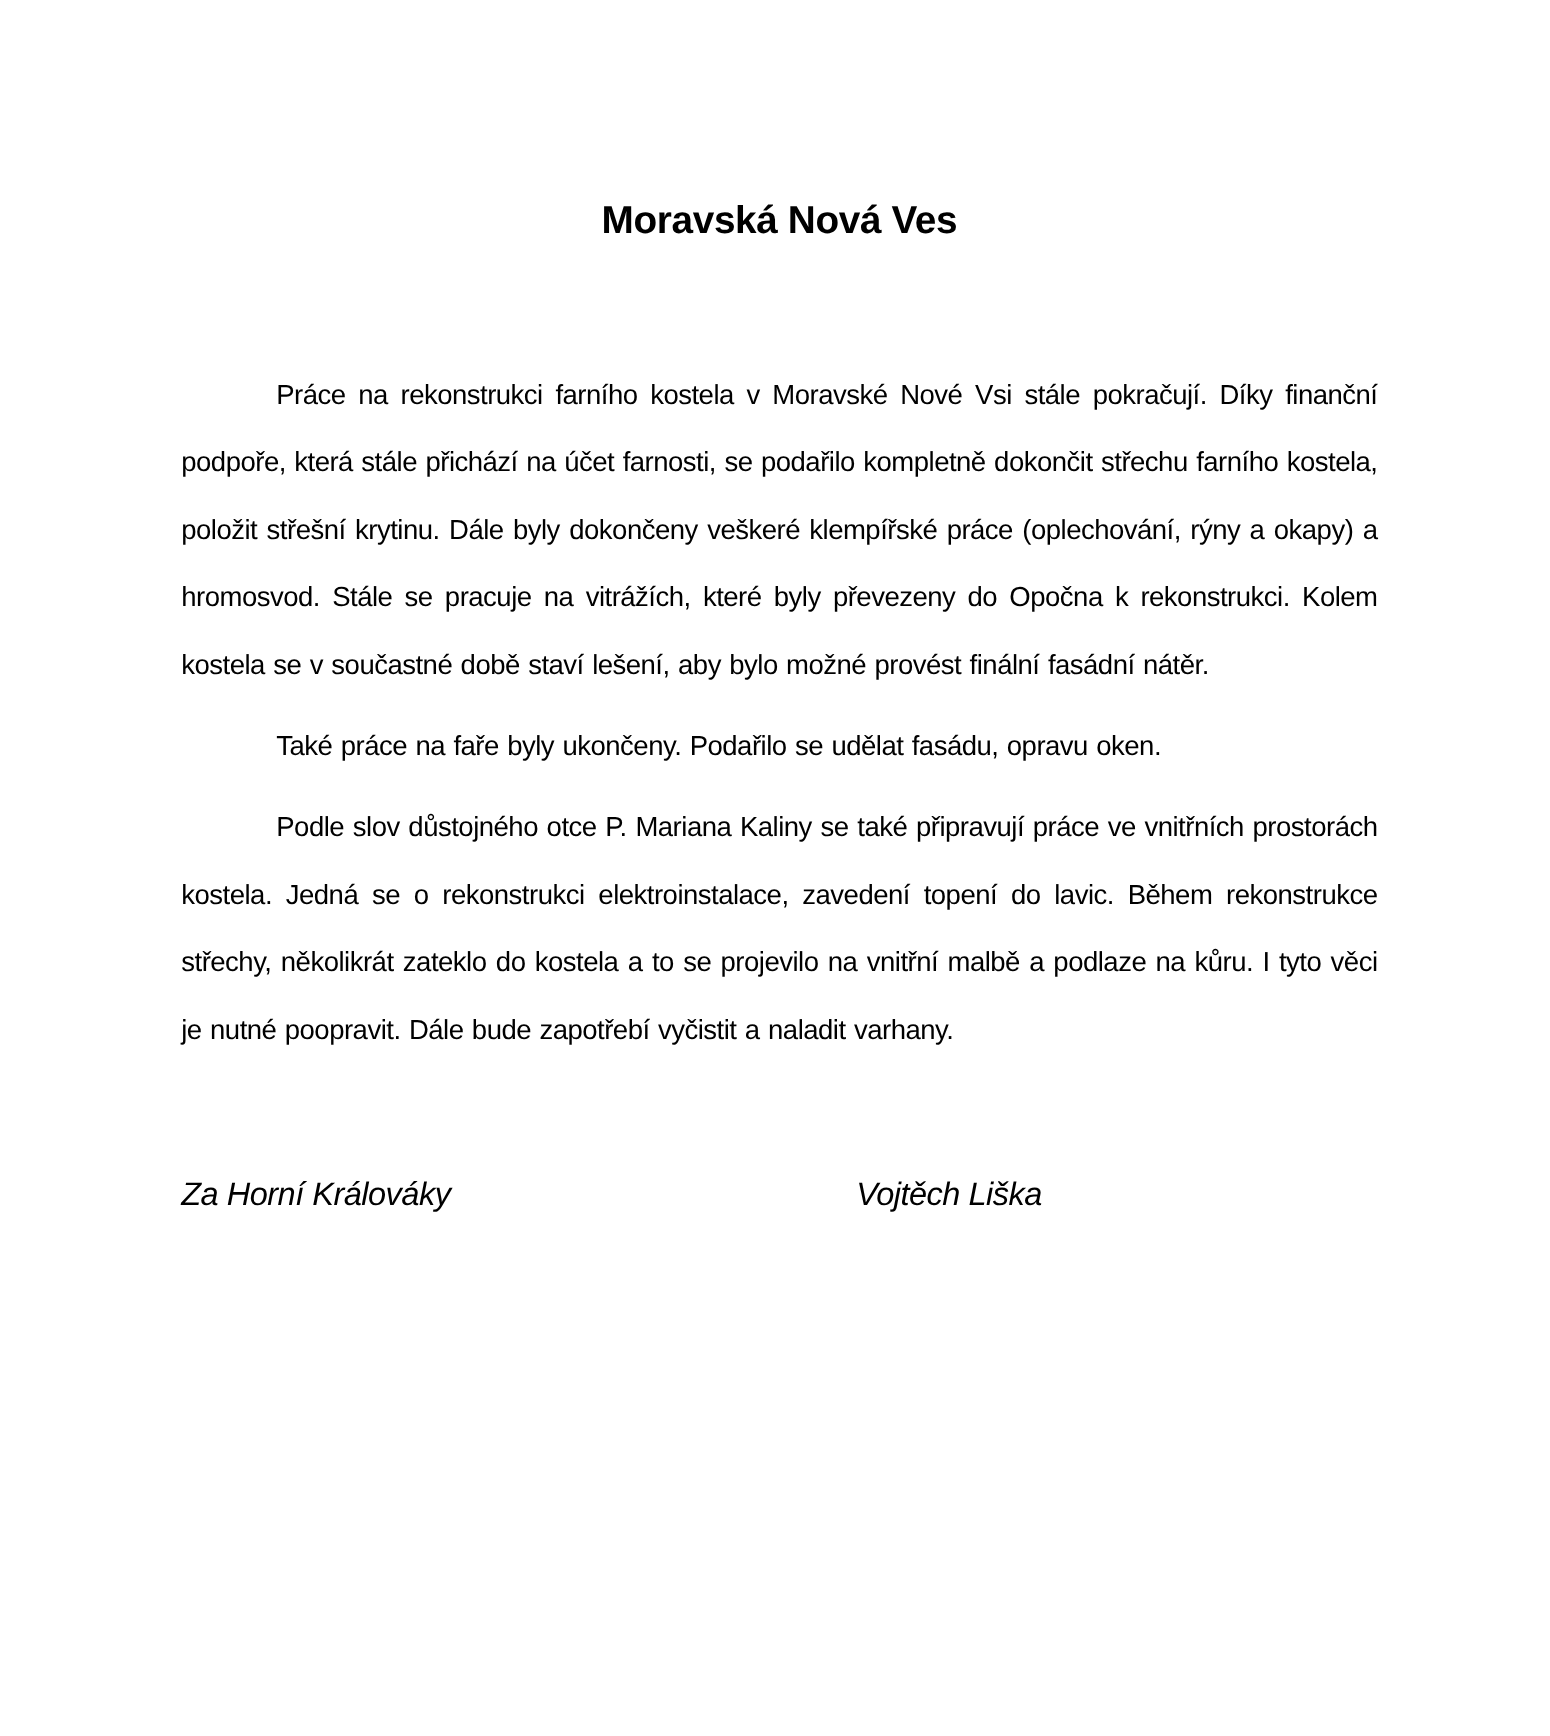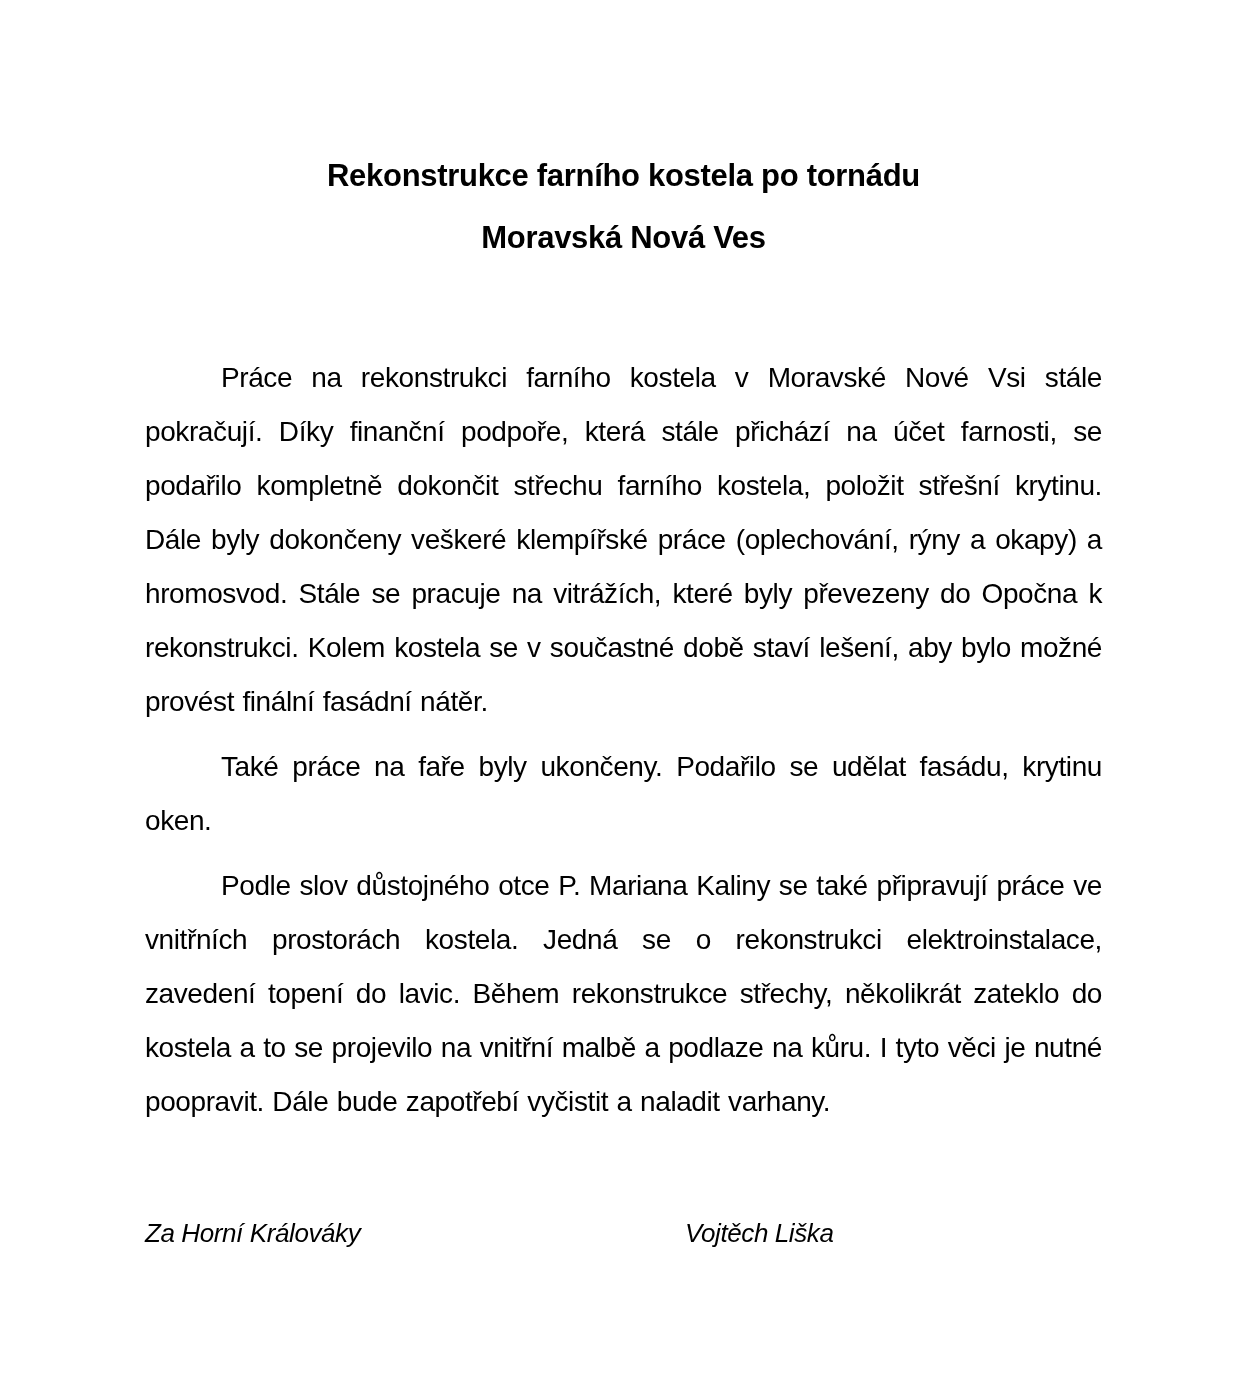--- a/index.html
+++ b/index.html
@@ -35,21 +35,21 @@
     line-height: 42px;
   }
   .title-line + .title-line {
     margin-top: 20px;
   }
   .body-text {
     margin-top: 92px;
   }
   .body-text p {
     margin: 0 0 11px 0;
-    font-size: 28px;
+    font-size: 22px;
     line-height: 54px;
     letter-spacing: -0.4px;
     text-align: justify;
     text-indent: 76px;
     word-spacing: 1px;
   }
   .signature {
     margin-top: 88px;
     display: flex;
     align-items: flex-start;
@@ -67,27 +67,26 @@
     line-height: 32px;
   }
 </style>
 </head>
 <body>
 
 <div class="page">
   <div class="content">
 
     <h1 class="doc-title">
-      <span class="title-line">Rekonstrukce farního kostela po tornádu</span>
       <span class="title-line">Moravská Nová Ves</span>
     </h1>
 
     <div class="body-text">
       <p>Práce na rekonstrukci farního kostela v Moravské Nové Vsi stále pokračují. Díky finanční podpoře, která stále přichází na účet farnosti, se podařilo kompletně dokončit střechu farního kostela, položit střešní krytinu. Dále byly dokončeny veškeré klempířské práce (oplechování, rýny a okapy) a hromosvod. Stále se pracuje na vitrážích, které byly převezeny do Opočna k rekonstrukci. Kolem kostela se v součastné době staví lešení, aby bylo možné provést finální fasádní nátěr.</p>
-      <p>Také práce na faře byly ukončeny. Podařilo se udělat fasádu, krytinu oken.</p>
+      <p>Také práce na faře byly ukončeny. Podařilo se udělat fasádu, opravu oken.</p>
       <p>Podle slov důstojného otce P. Mariana Kaliny se také připravují práce ve vnitřních prostorách kostela. Jedná se o rekonstrukci elektroinstalace, zavedení topení do lavic. Během rekonstrukce střechy, několikrát zateklo do kostela a to se projevilo na vnitřní malbě a podlaze na kůru. I tyto věci je nutné poopravit. Dále bude zapotřebí vyčistit a naladit varhany.</p>
     </div>
 
     <div class="signature">
       <div class="sig-left">Za Horní Králováky</div>
       <div class="sig-right">
         <div>Vojtěch Liška</div>
 
       </div>
     </div>

